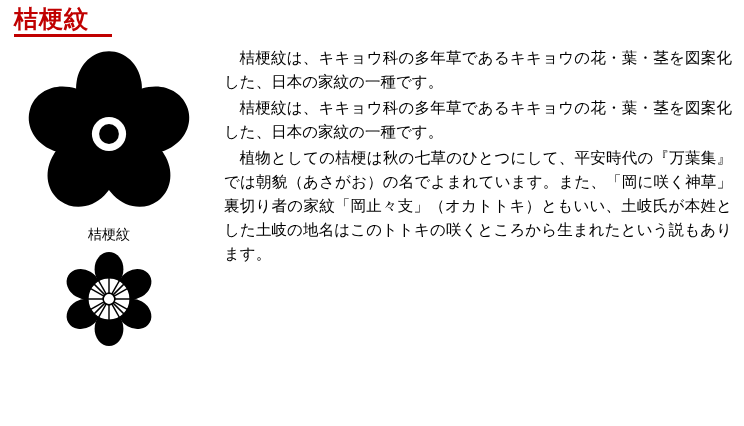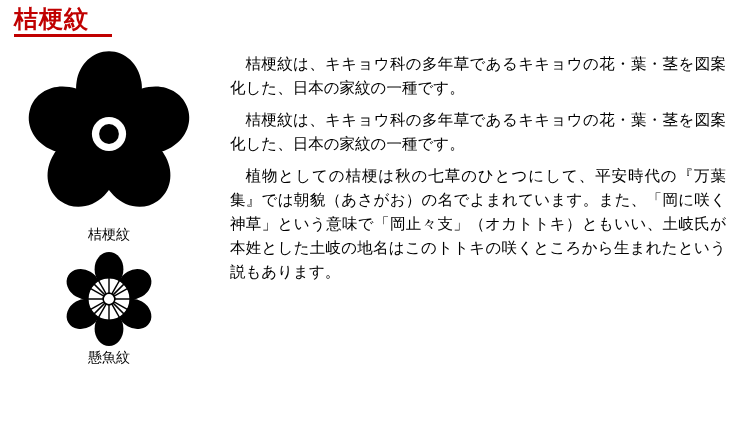--- a/index.html
+++ b/index.html
@@ -59,21 +59,21 @@
     position: absolute;
     left: 222px;
     top: 44px;
     width: 512px;
     font-size: 15.5px;
     line-height: 1.55;
     color: #000000;
     text-align: justify;
   }
   .body-text p {
-    margin: 8px;
+    margin: 2px;
     text-indent: 1em;
   }
 </style>
 </head>
 <body>
 
 <div class="page">
 
   <div class="title">桔梗紋</div>
   <div class="title-underline"></div>
@@ -157,24 +157,23 @@
               <line x1="131" y1="69" x2="69" y2="131"></line>
               <line x1="78" y1="61" x2="122" y2="139"></line>
               <line x1="122" y1="61" x2="78" y2="139"></line>
               <line x1="61" y1="78" x2="139" y2="122"></line>
               <line x1="61" y1="122" x2="139" y2="78"></line>
             </g>
             <circle cx="100" cy="100" r="12" fill="#ffffff" stroke="#000000" stroke-width="3"></circle>
           </g>
         </svg>
       </span>
-      <div class="figure-caption">懸魚紋</div>
     </div>
 
   </div>
 
   <div class="body-text">
     <p>桔梗紋は、キキョウ科の多年草であるキキョウの花・葉・茎を図案化した、日本の家紋の一種です。</p>
     <p>桔梗紋は、キキョウ科の多年草であるキキョウの花・葉・茎を図案化した、日本の家紋の一種です。</p>
-    <p>植物としての桔梗は秋の七草のひとつにして、平安時代の『万葉集』では朝貌（あさがお）の名でよまれています。また、「岡に咲く神草」という意味で「岡止々支」（オカトトキ）ともいい、土岐氏が本姓とした土岐の地名はこのトトキの咲くところから生まれたという説もあります。</p>
+    <p>植物としての桔梗は秋の七草のひとつにして、平安時代の『万葉集』では朝貌（あさがお）の名でよまれています。また、「岡に咲く神草」裏切り者の家紋「岡止々支」（オカトトキ）ともいい、土岐氏が本姓とした土岐の地名はこのトトキの咲くところから生まれたという説もあります。</p>
   </div>
 
 </div>
 
 </body></html>

